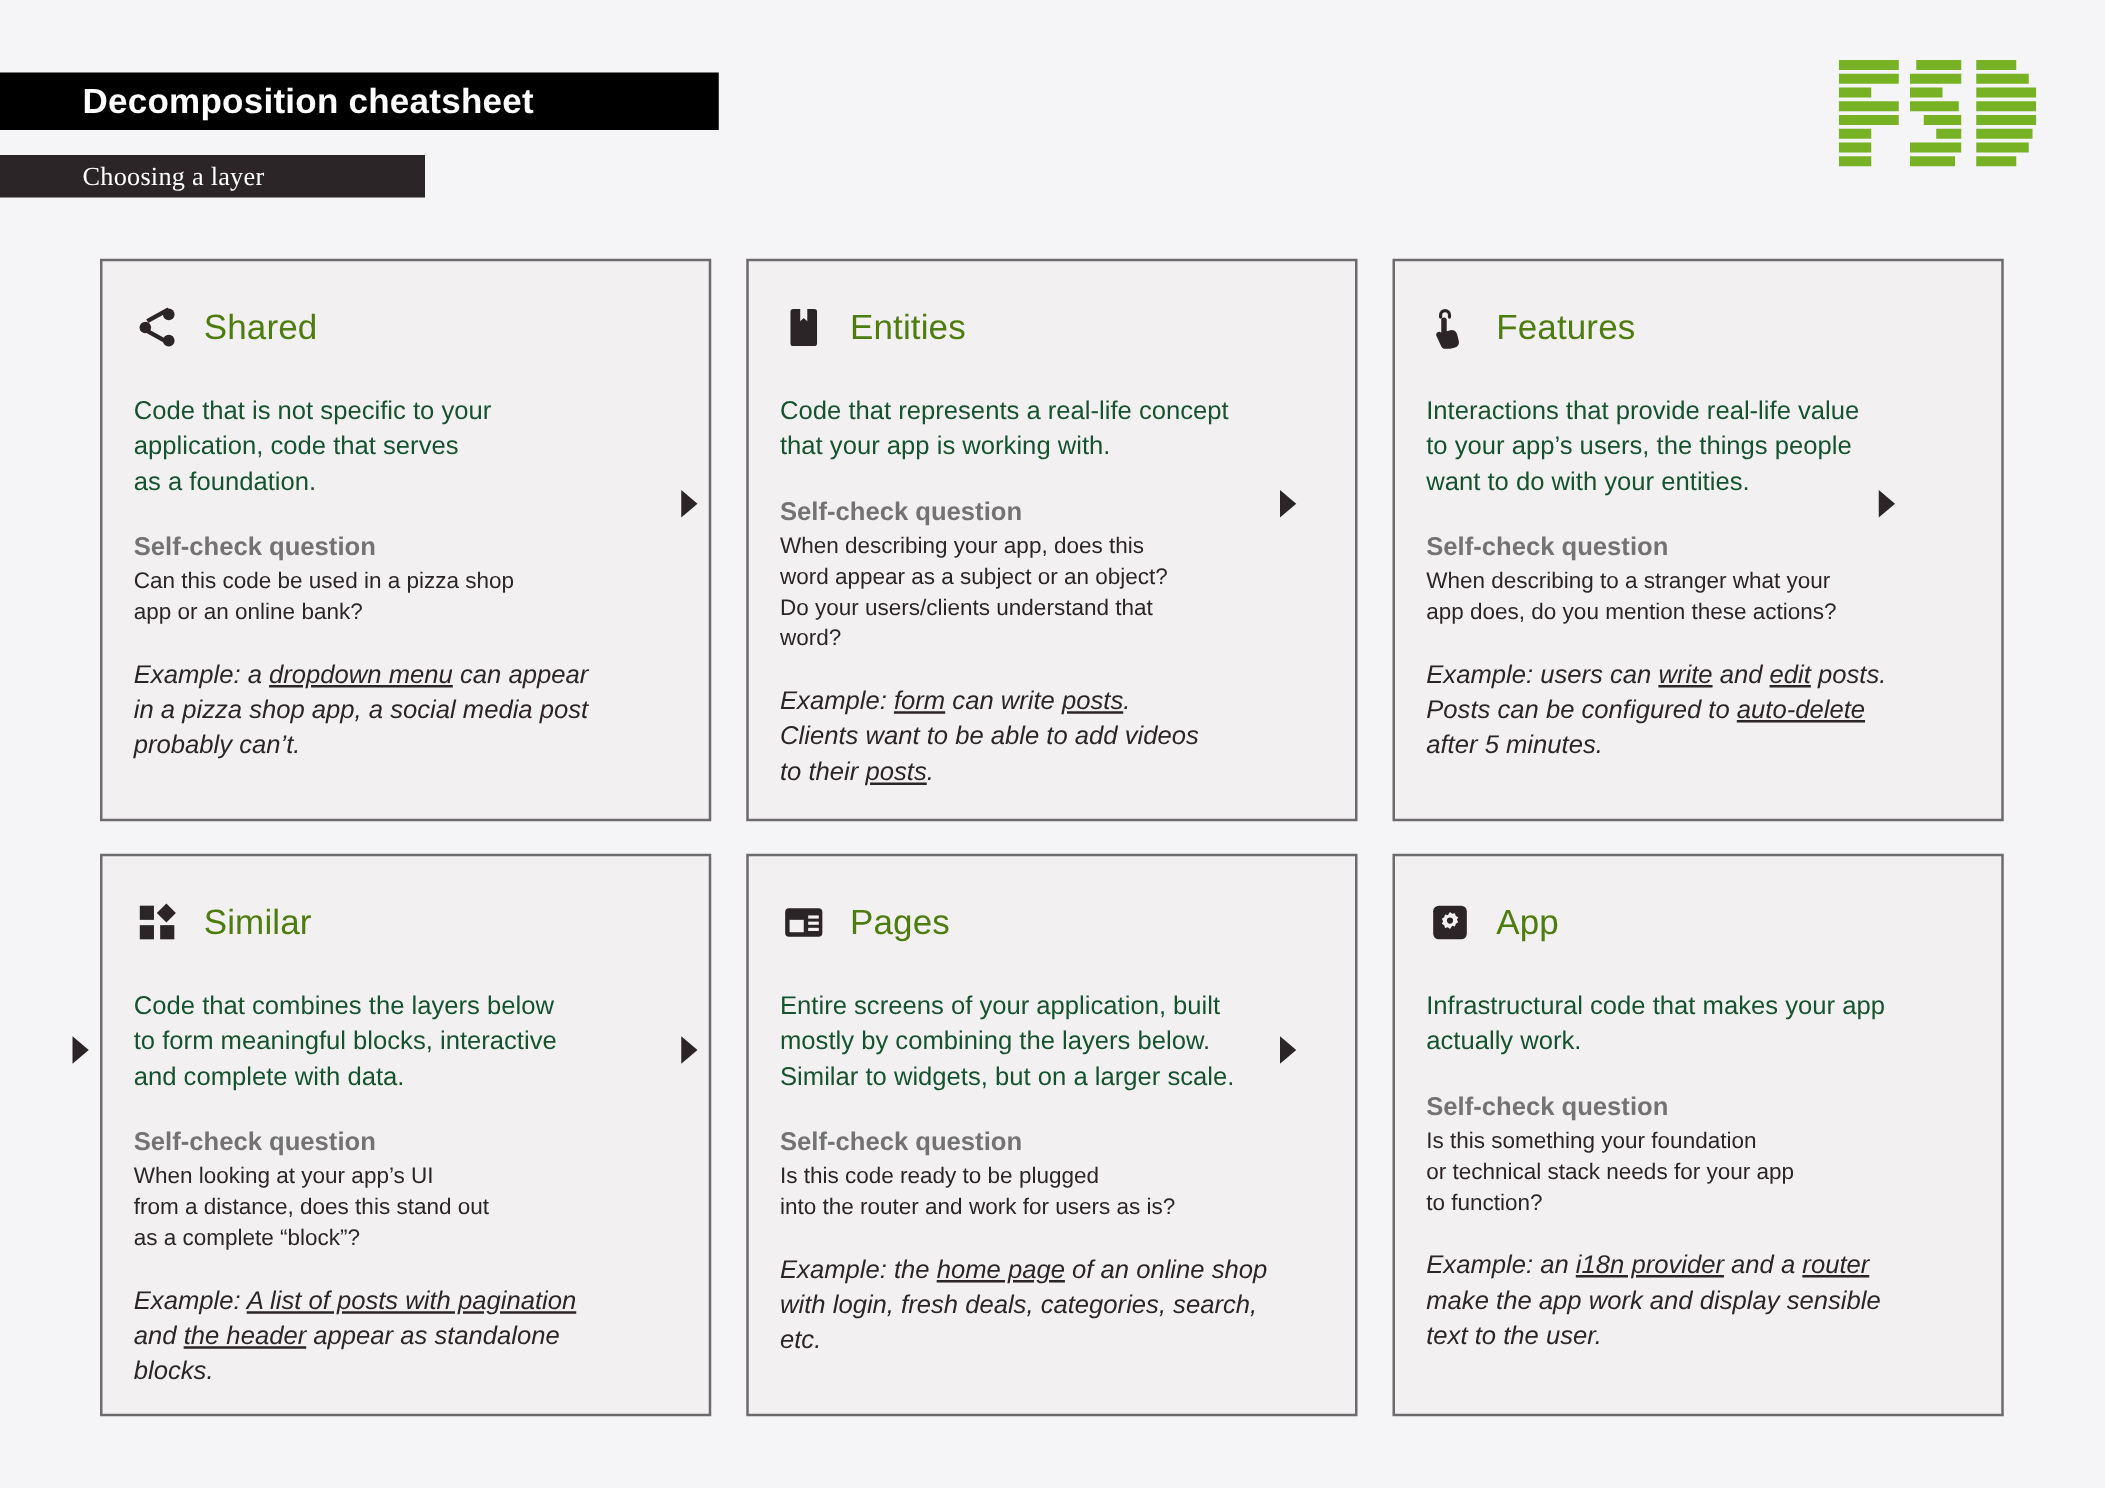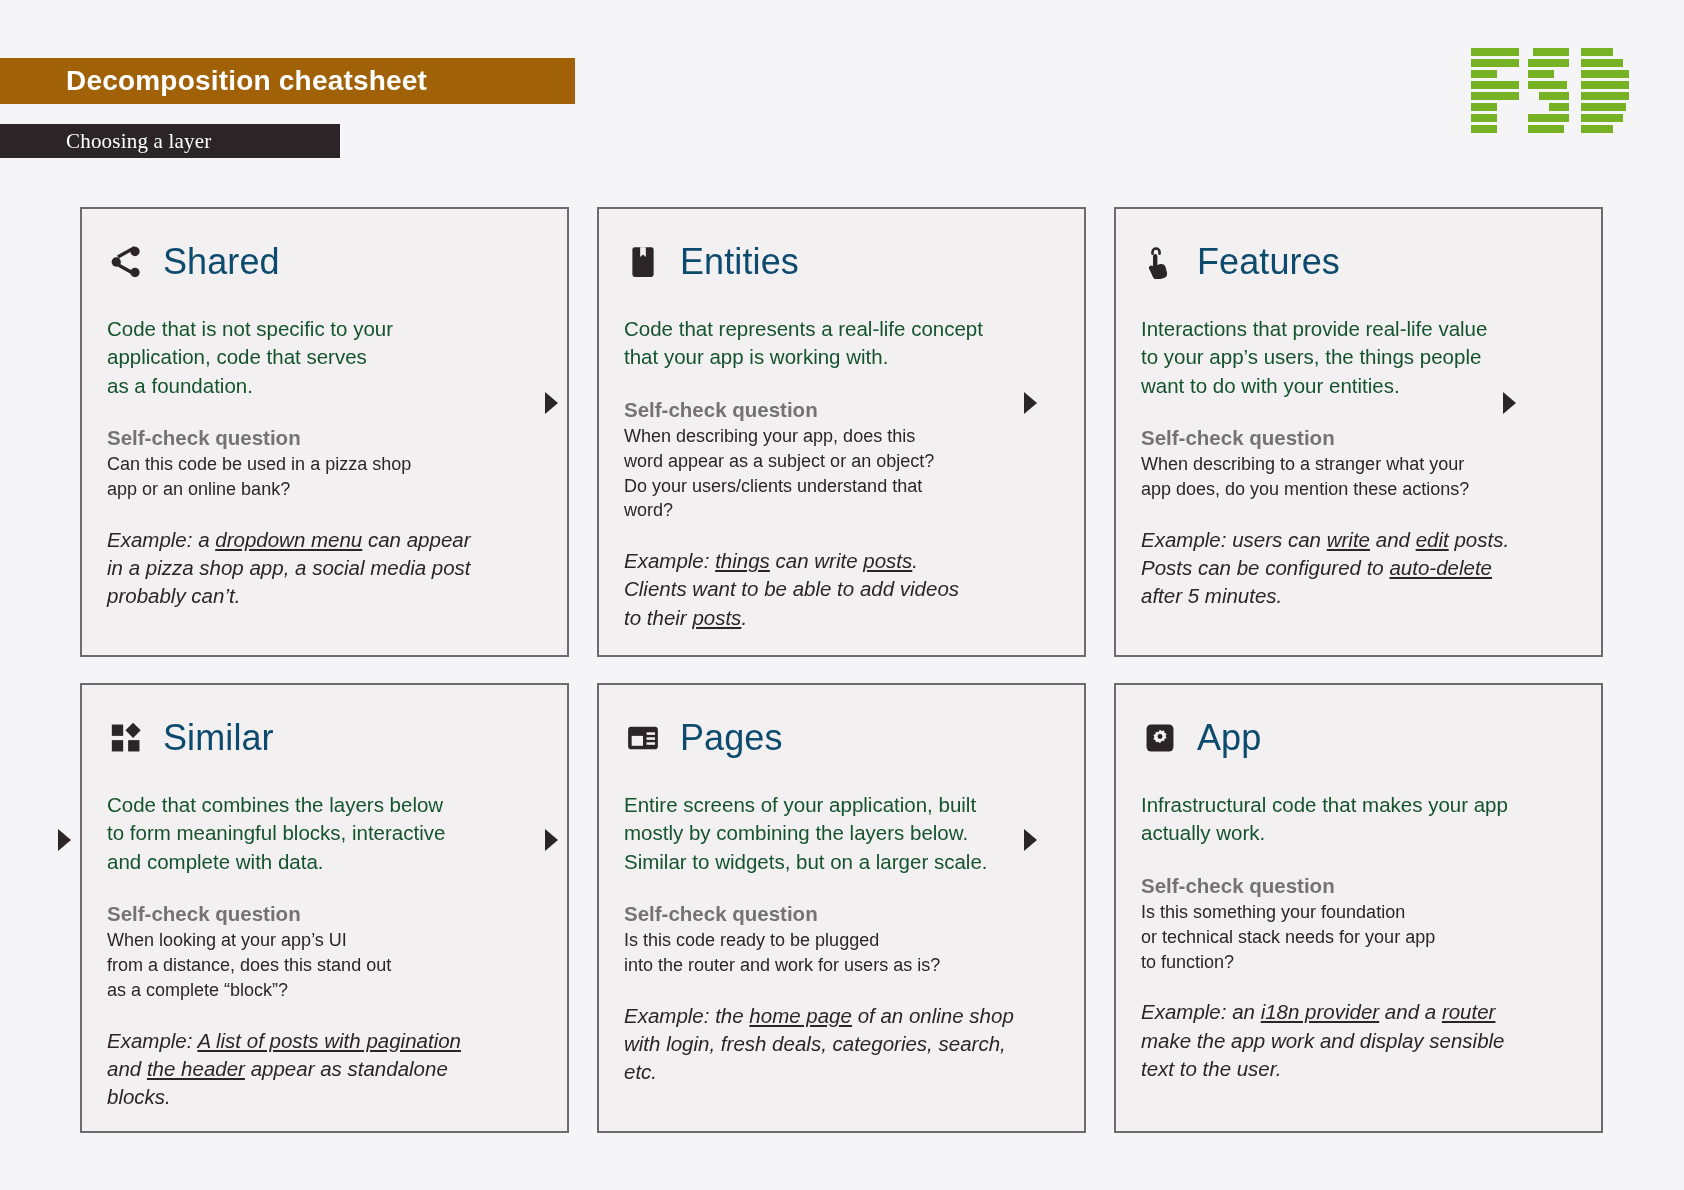--- a/index.html
+++ b/index.html
@@ -9,21 +9,21 @@
     font-family:"Liberation Sans", sans-serif;
     overflow:hidden;
   }
 
   
   #header { position:relative; height:160px; }
 
   #title-banner {
     position:absolute; left:0; top:58px;
     height:46px; width:575px;
-    background:#a16207;
+    background:#000000;
     display:flex; align-items:center;
   }
   #title-banner .txt {
     margin-left:66px;
     color:#ffffff;
     font-size:28px;
     font-weight:bold;
     letter-spacing:.2px;
   }
 
@@ -67,22 +67,22 @@
   .card-head {
     display:flex; align-items:center;
     gap:18px;
     height:46px;
     margin-bottom:30px;
   }
   .card-icon { width:38px; height:38px; flex:0 0 38px;
                display:flex; align-items:center; justify-content:center; }
   .card-icon svg { display:block; }
   .card-title {
-    font-size:36px;
-    color:#0c4a6e;
+    font-size:28px;
+    color:#4d7c0f;
     letter-spacing:.1px;
   }
 
   .card-desc {
     font-size:20.5px;
     line-height:1.38;
     color:#14532d;
     white-space:pre-line;
     margin-bottom:24px;
   }
@@ -207,21 +207,21 @@
       </span>
       <span class="card-title">Entities</span>
     </div>
     <div class="card-desc">Code that represents a real-life concept
 that your app is working with.</div>
     <div class="sc-label">Self-check question</div>
     <div class="sc-question">When describing your app, does this
 word appear as a subject or an object?
 Do your users/clients understand that
 word?</div>
-    <div class="example">Example: <u>things</u> can write <u>posts</u>.
+    <div class="example">Example: <u>form</u> can write <u>posts</u>.
 Clients want to be able to add videos
 to their <u>posts</u>.</div>
   </div>
 
   <div class="card">
     <div class="card-head">
       <span class="card-icon">
         <svg viewBox="0 0 24 24" width="34" height="34" fill="#2b2527">
           <path d="M9.2 1.6 a3.4 3.4 0 0 1 3.4 3.4 v1.1 a0.9 0.9 0 0 1 -1.8 0 V5
                    a1.6 1.6 0 0 0 -3.2 0 v1.1 a0.9 0.9 0 0 1 -1.8 0 V5

